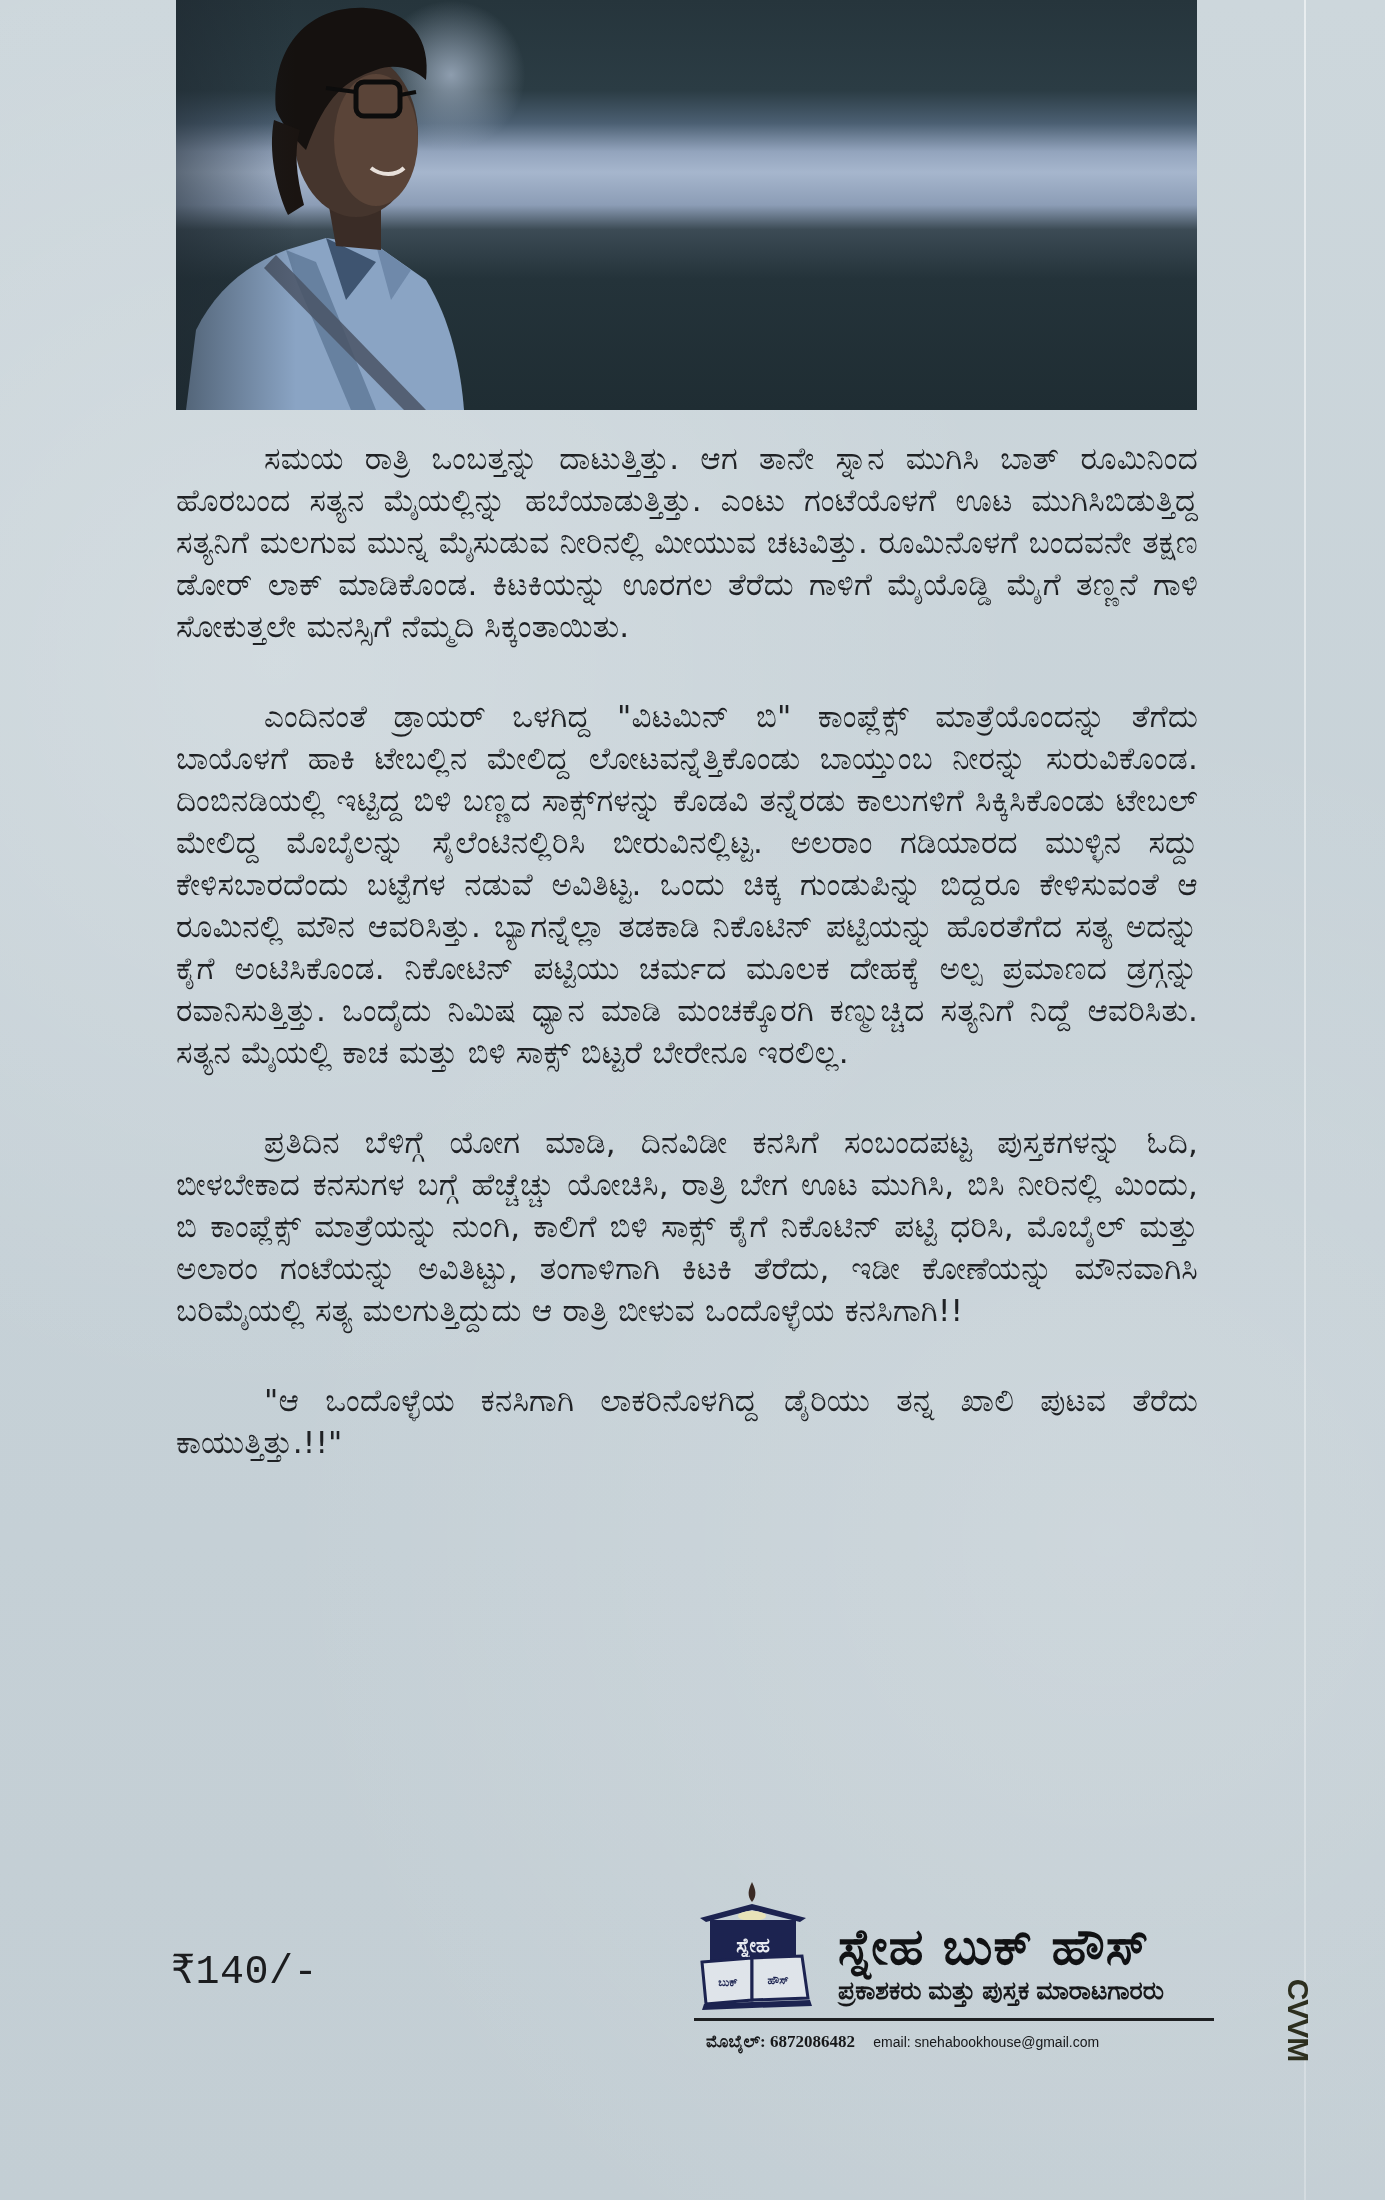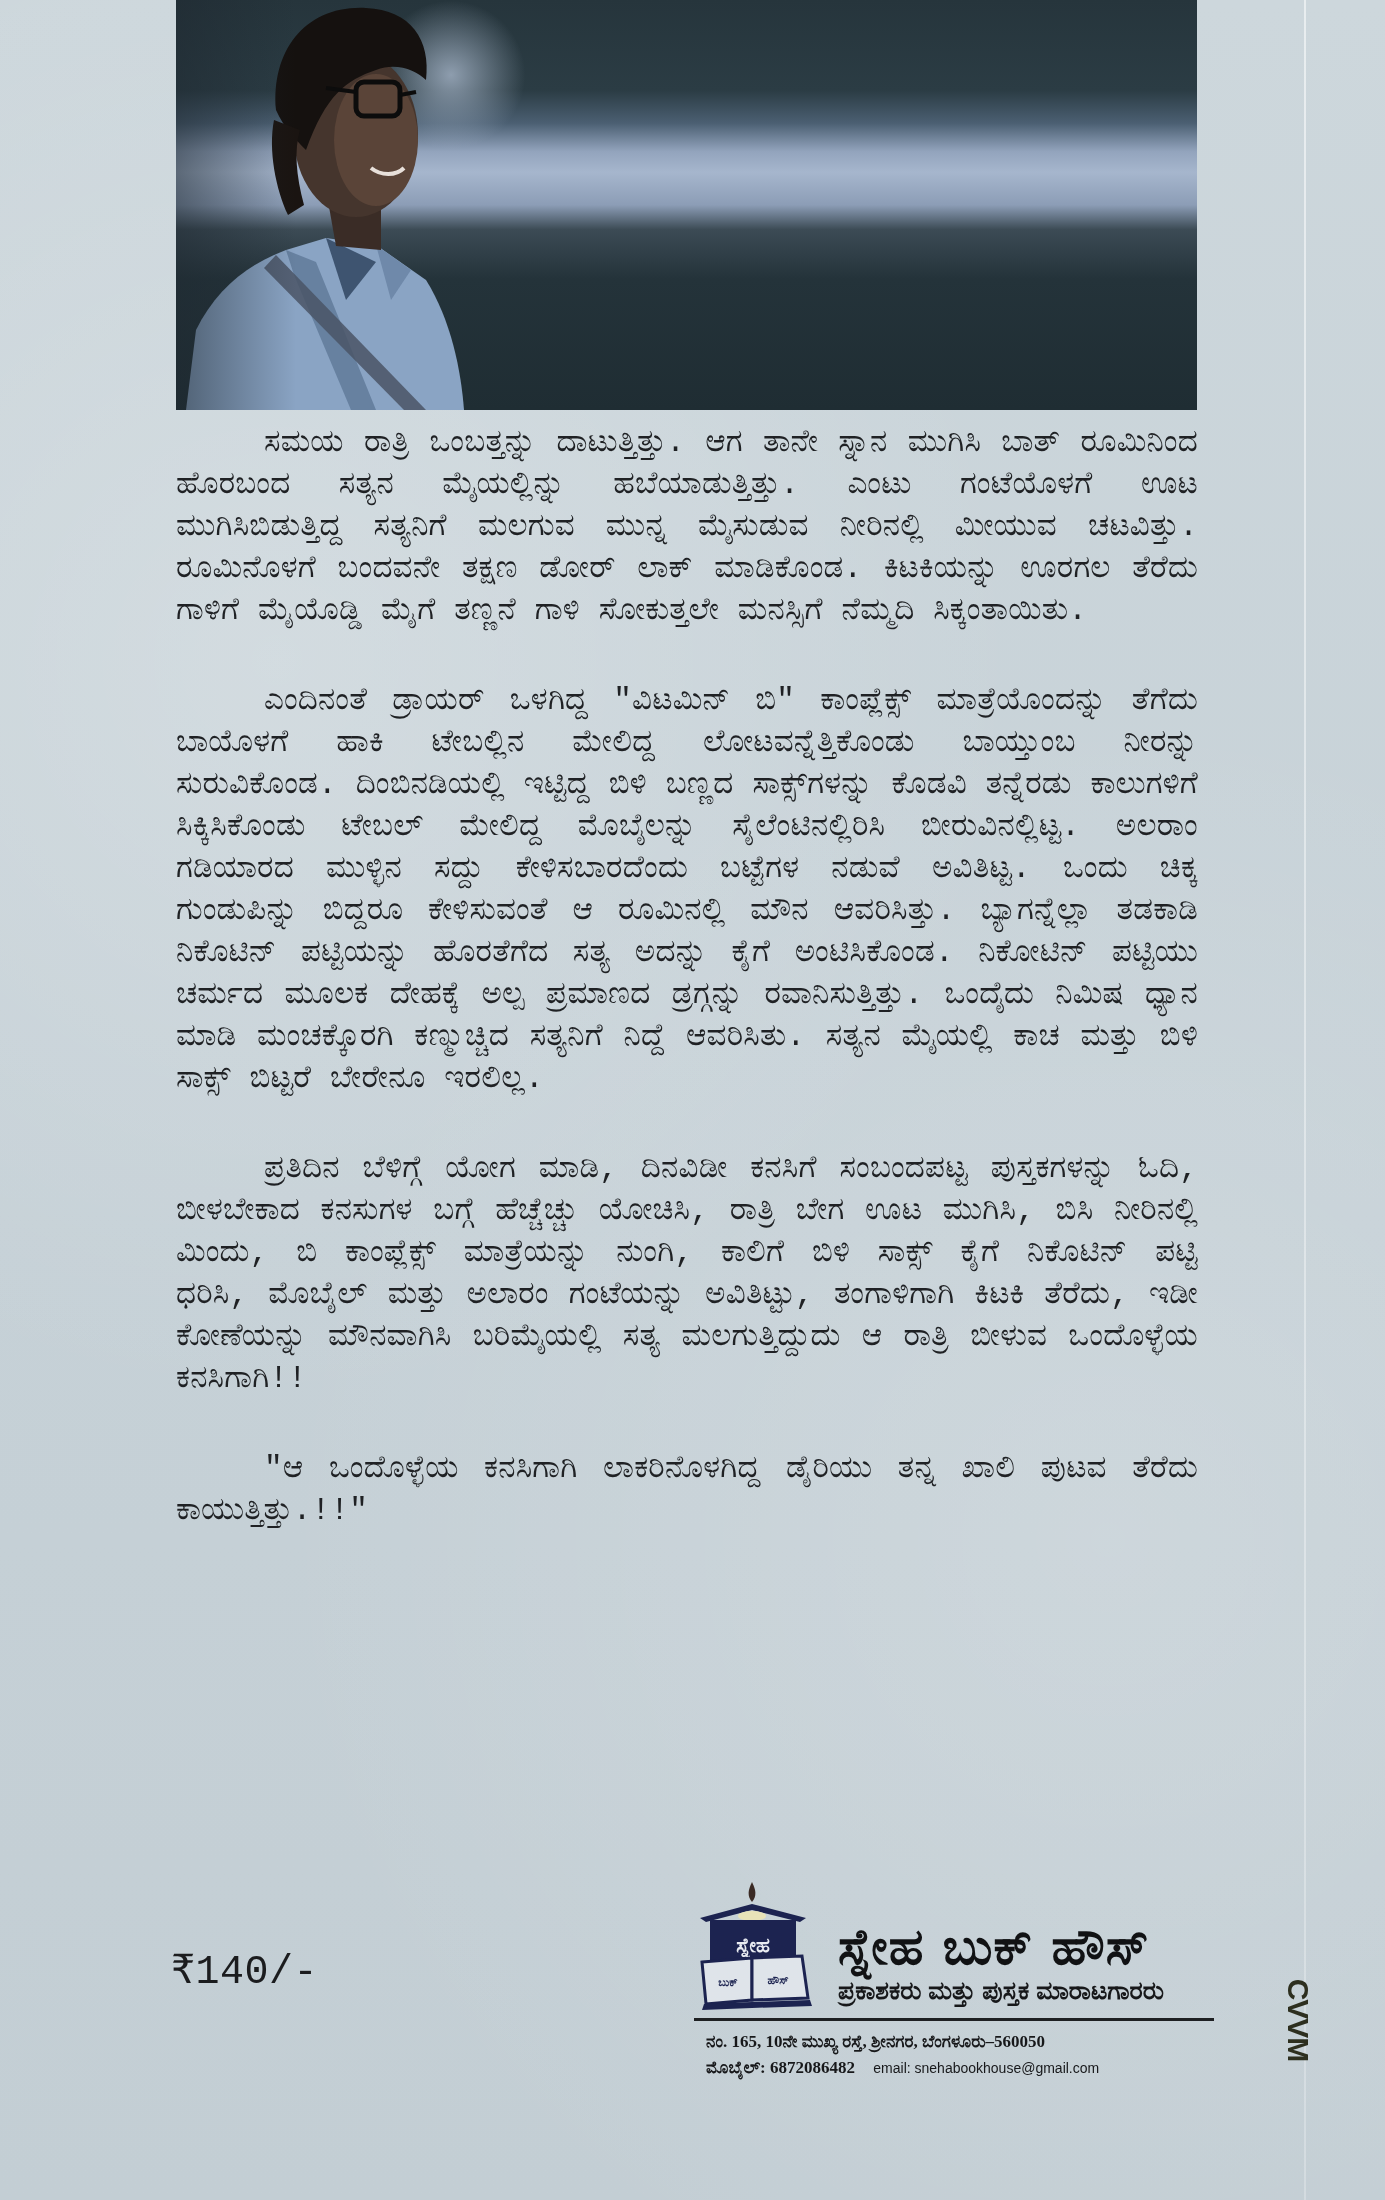--- a/index.html
+++ b/index.html
@@ -69,23 +69,22 @@
     position: absolute;
     left: 0; top: 0;
     width: 120px; height: 410px;
     background: linear-gradient(90deg, rgba(30,40,48,0.55), rgba(30,40,48,0));
   }
 
   
   .blurb {
     position: absolute;
     left: 176px;
-    top: 422px;
+    top: 437px;
     width: 1022px;
-    font-family: Liberation Mono, monospace;
   }
   .para {
     margin: 0 0 48px 0;
     font-size: 31px;
     line-height: 42px;
     text-align: justify;
     text-align-last: left;
     text-indent: 88px;
     color: #1f2124;
     letter-spacing: 0.2px;
@@ -248,21 +247,20 @@
       <path d="M 10 126 L 58 124 L 116 122 L 118 128 L 58 130 L 8 132 Z" fill="#1c2350"></path>
       <text x="34" y="108" font-family="DejaVu Sans, sans-serif" font-size="11" font-weight="700" fill="#1c2350" text-anchor="middle">ಬುಕ್</text>
       <text x="84" y="106" font-family="DejaVu Sans, sans-serif" font-size="11" font-weight="700" fill="#1c2350" text-anchor="middle">ಹೌಸ್</text>
     </svg>
     <div class="publisher-names">
       <div class="publisher-name">ಸ್ನೇಹ ಬುಕ್ ಹೌಸ್</div>
       <div class="publisher-tagline">ಪ್ರಕಾಶಕರು ಮತ್ತು ಪುಸ್ತಕ ಮಾರಾಟಗಾರರು</div>
     </div>
   </div>
   <div class="publisher-rule"></div>
-  <div class="publisher-address">ನಂ. 165, 10ನೇ ಮುಖ್ಯ ರಸ್ತೆ, ಶ್ರೀನಗರ, ಬೆಂಗಳೂರು–560050</div>
   <div class="publisher-contact">
     <span>ಮೊಬೈಲ್:</span>
     <span>6872086482</span>
     <span class="email"><span>email:</span> <span>snehabookhouse@gmail.com</span></span>
   </div>
 </div>
 
 <div class="spine-mark">
   <span>CVVM</span>
 </div>

